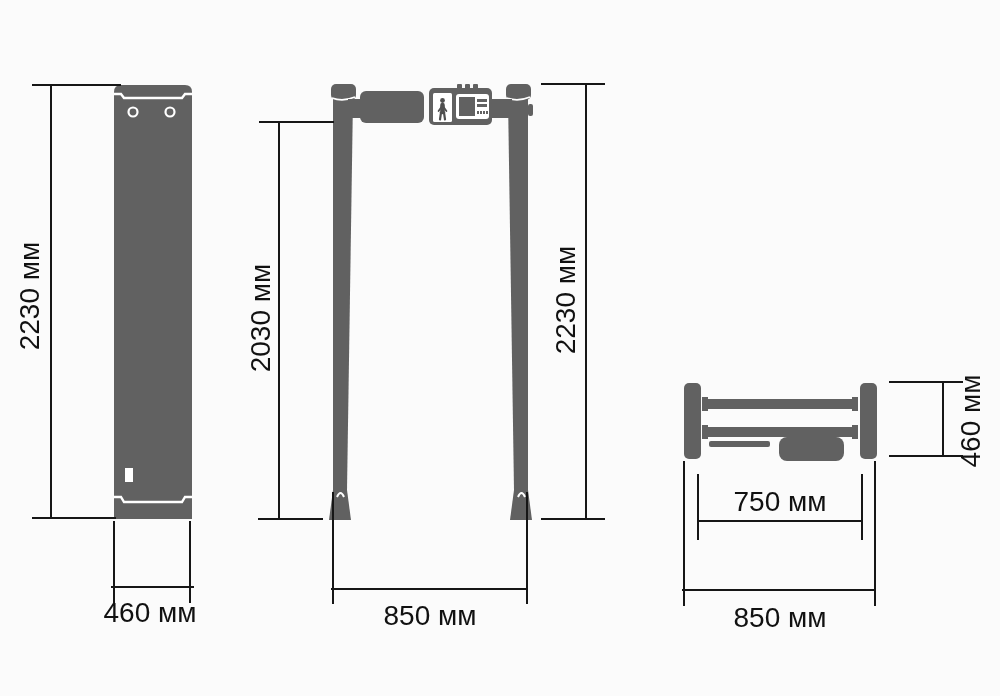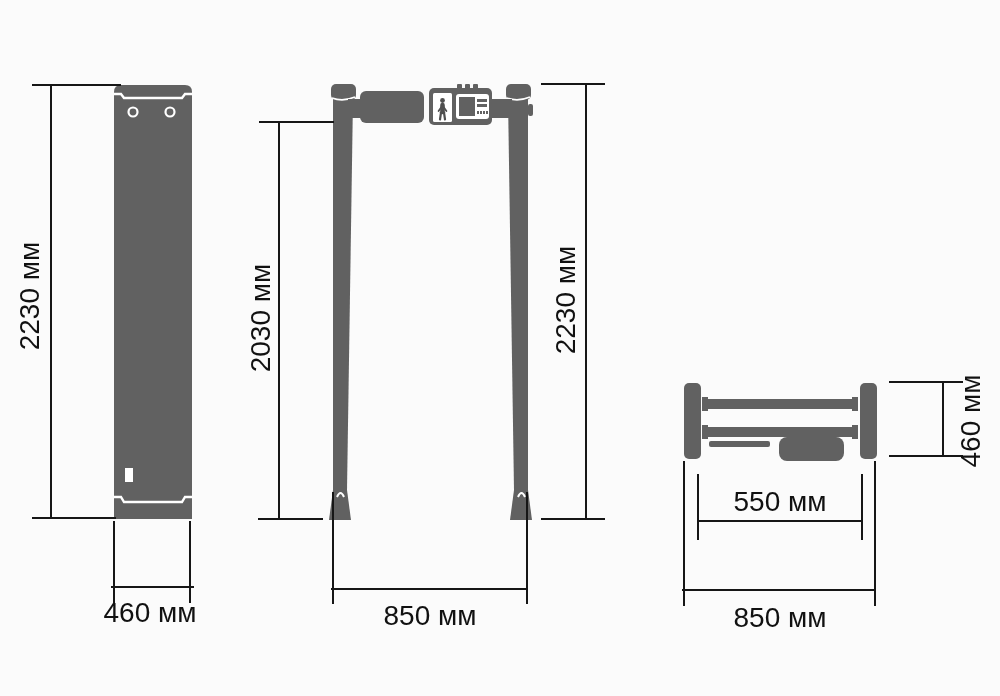--- a/index.html
+++ b/index.html
@@ -130,16 +130,16 @@
   <div class="h" style="left:889px;top:381px;width:74px"></div>
   <div class="h" style="left:889px;top:455px;width:74px"></div>
   <div class="v" style="left:942px;top:381px;height:76px"></div>
   <div class="v" style="left:697px;top:474px;height:66px"></div>
   <div class="v" style="left:861px;top:474px;height:66px"></div>
   <div class="h" style="left:697px;top:520px;width:166px"></div>
   <div class="v" style="left:683px;top:461px;height:145px"></div>
   <div class="v" style="left:874px;top:461px;height:145px"></div>
   <div class="h" style="left:682px;top:589px;width:194px"></div>
   <div class="lbl rot" style="left:971px;top:421px">460 мм</div>
-  <div class="lbl" style="left:780px;top:502px">550 мм</div>
+  <div class="lbl" style="left:780px;top:502px">750 мм</div>
   <div class="lbl" style="left:780px;top:618px">850 мм</div>
 
 </div>
 
 </body></html>

